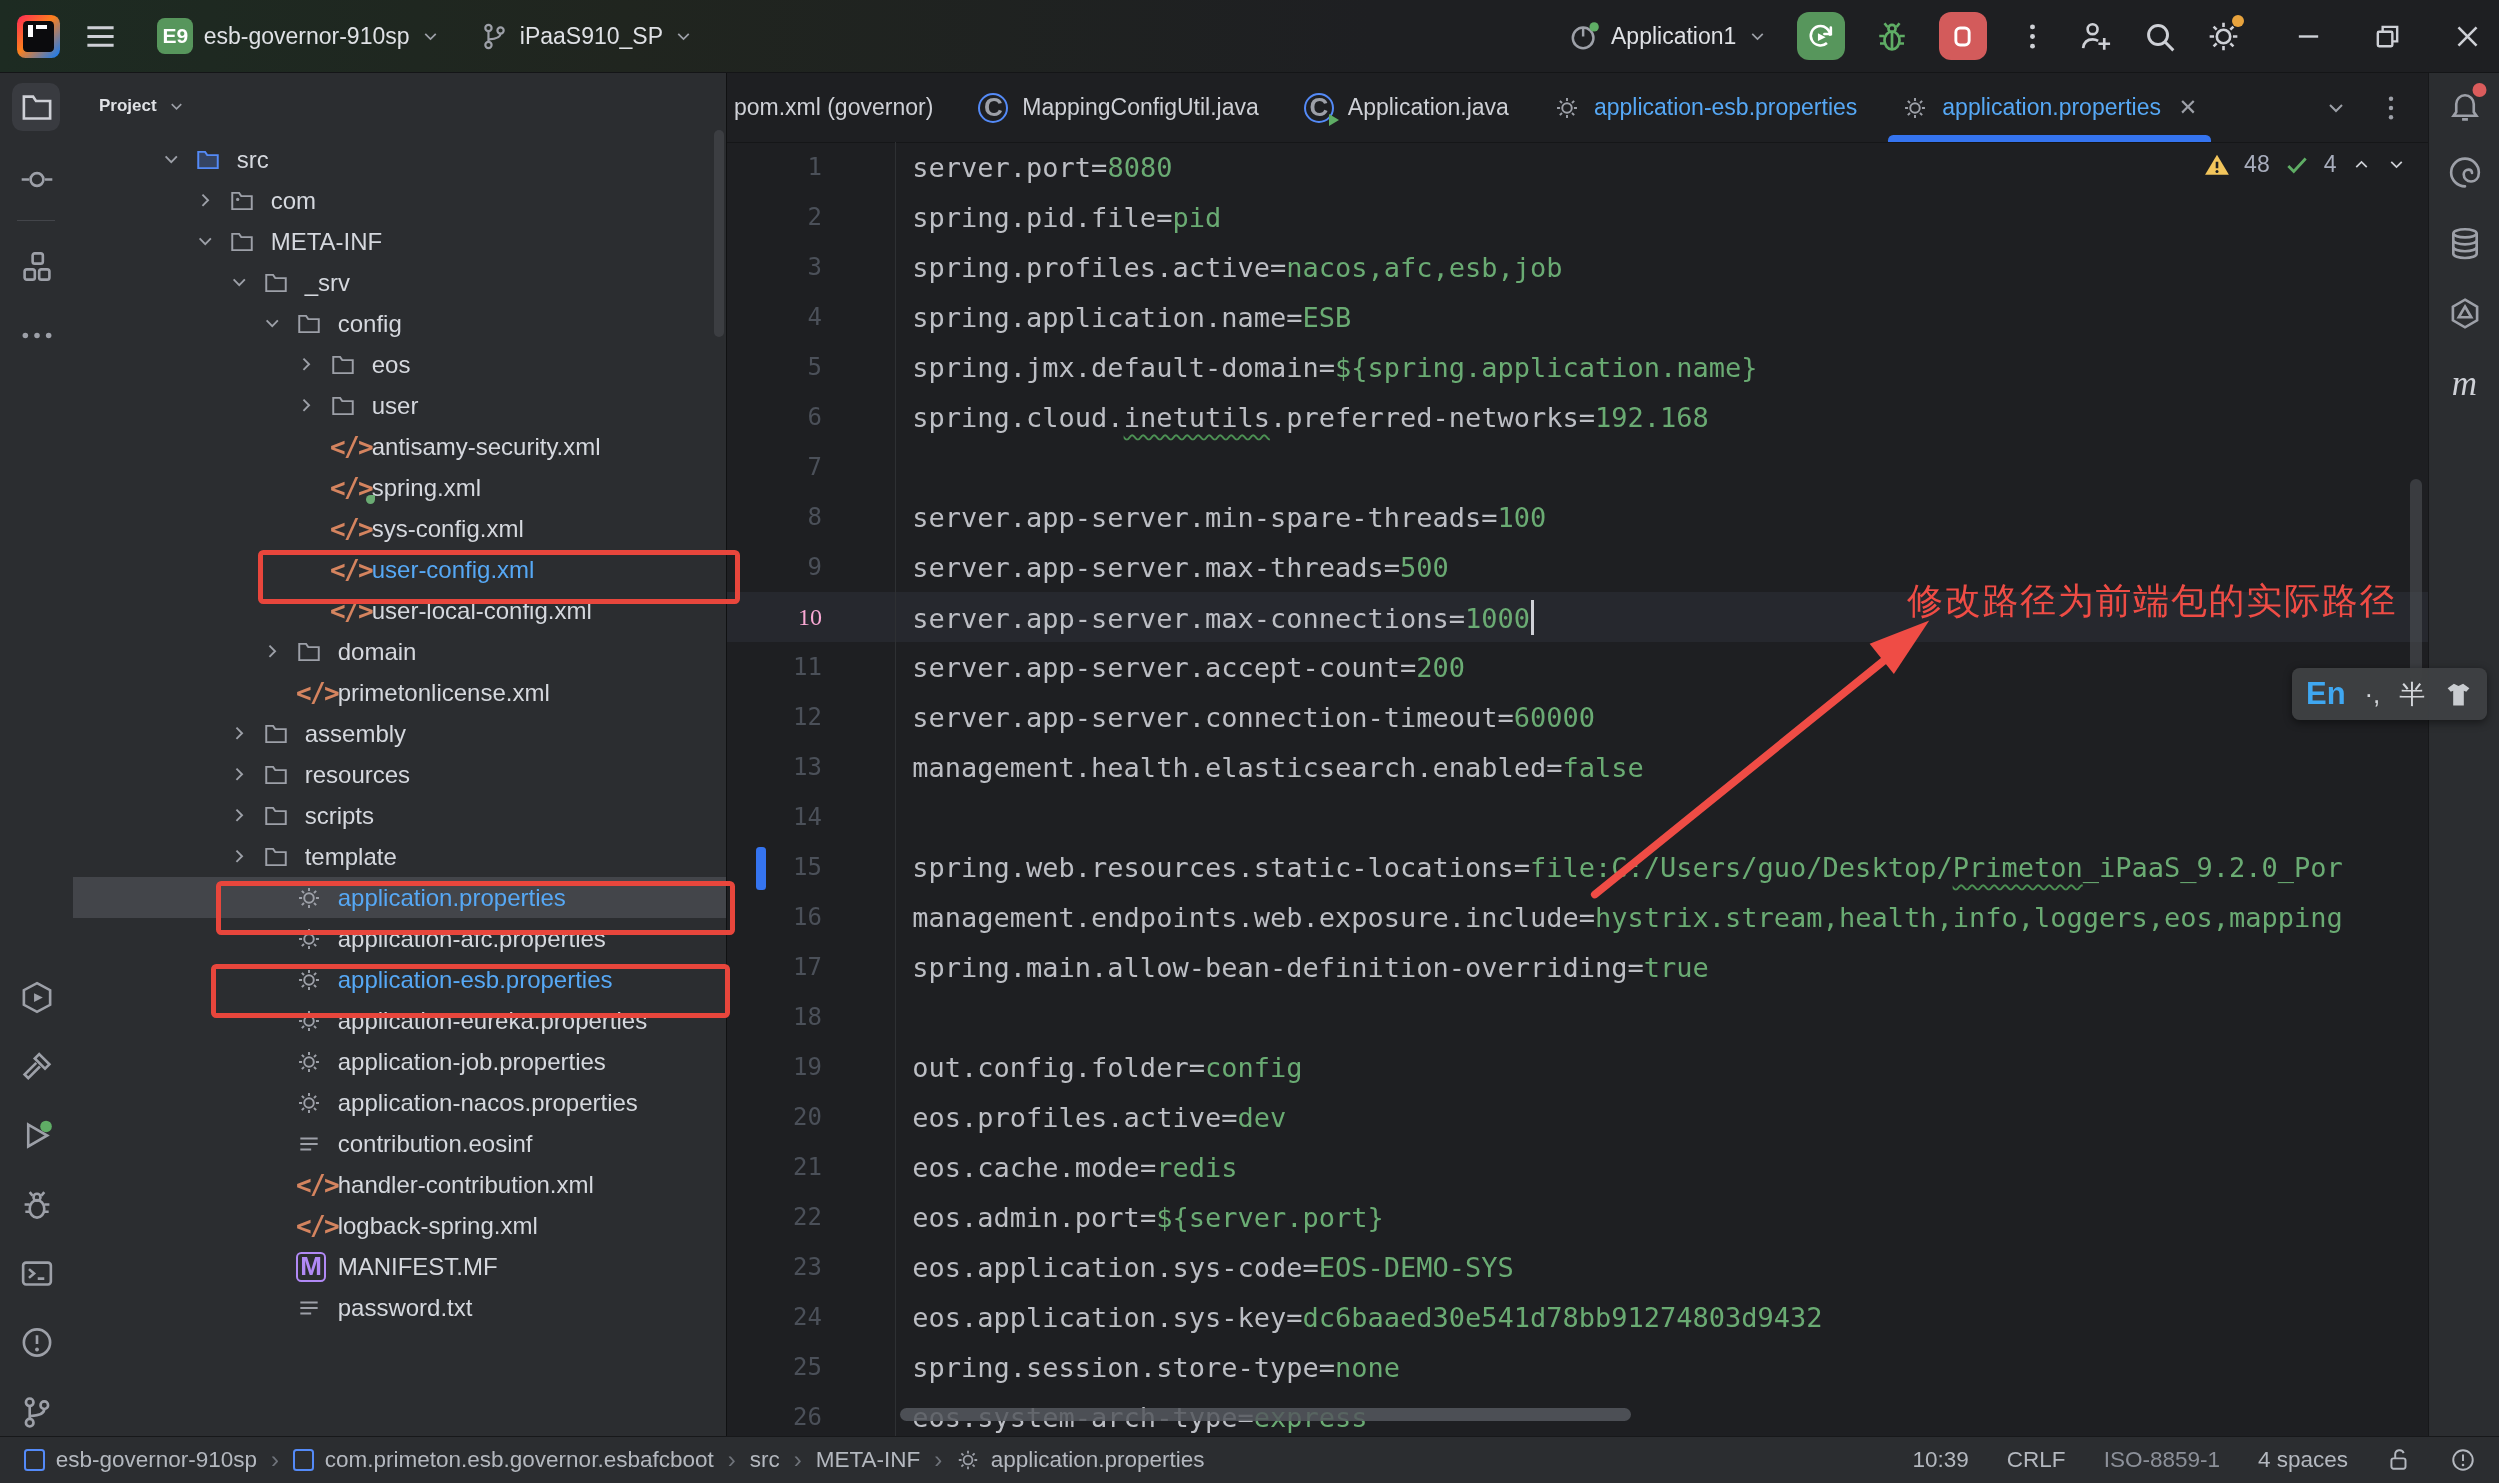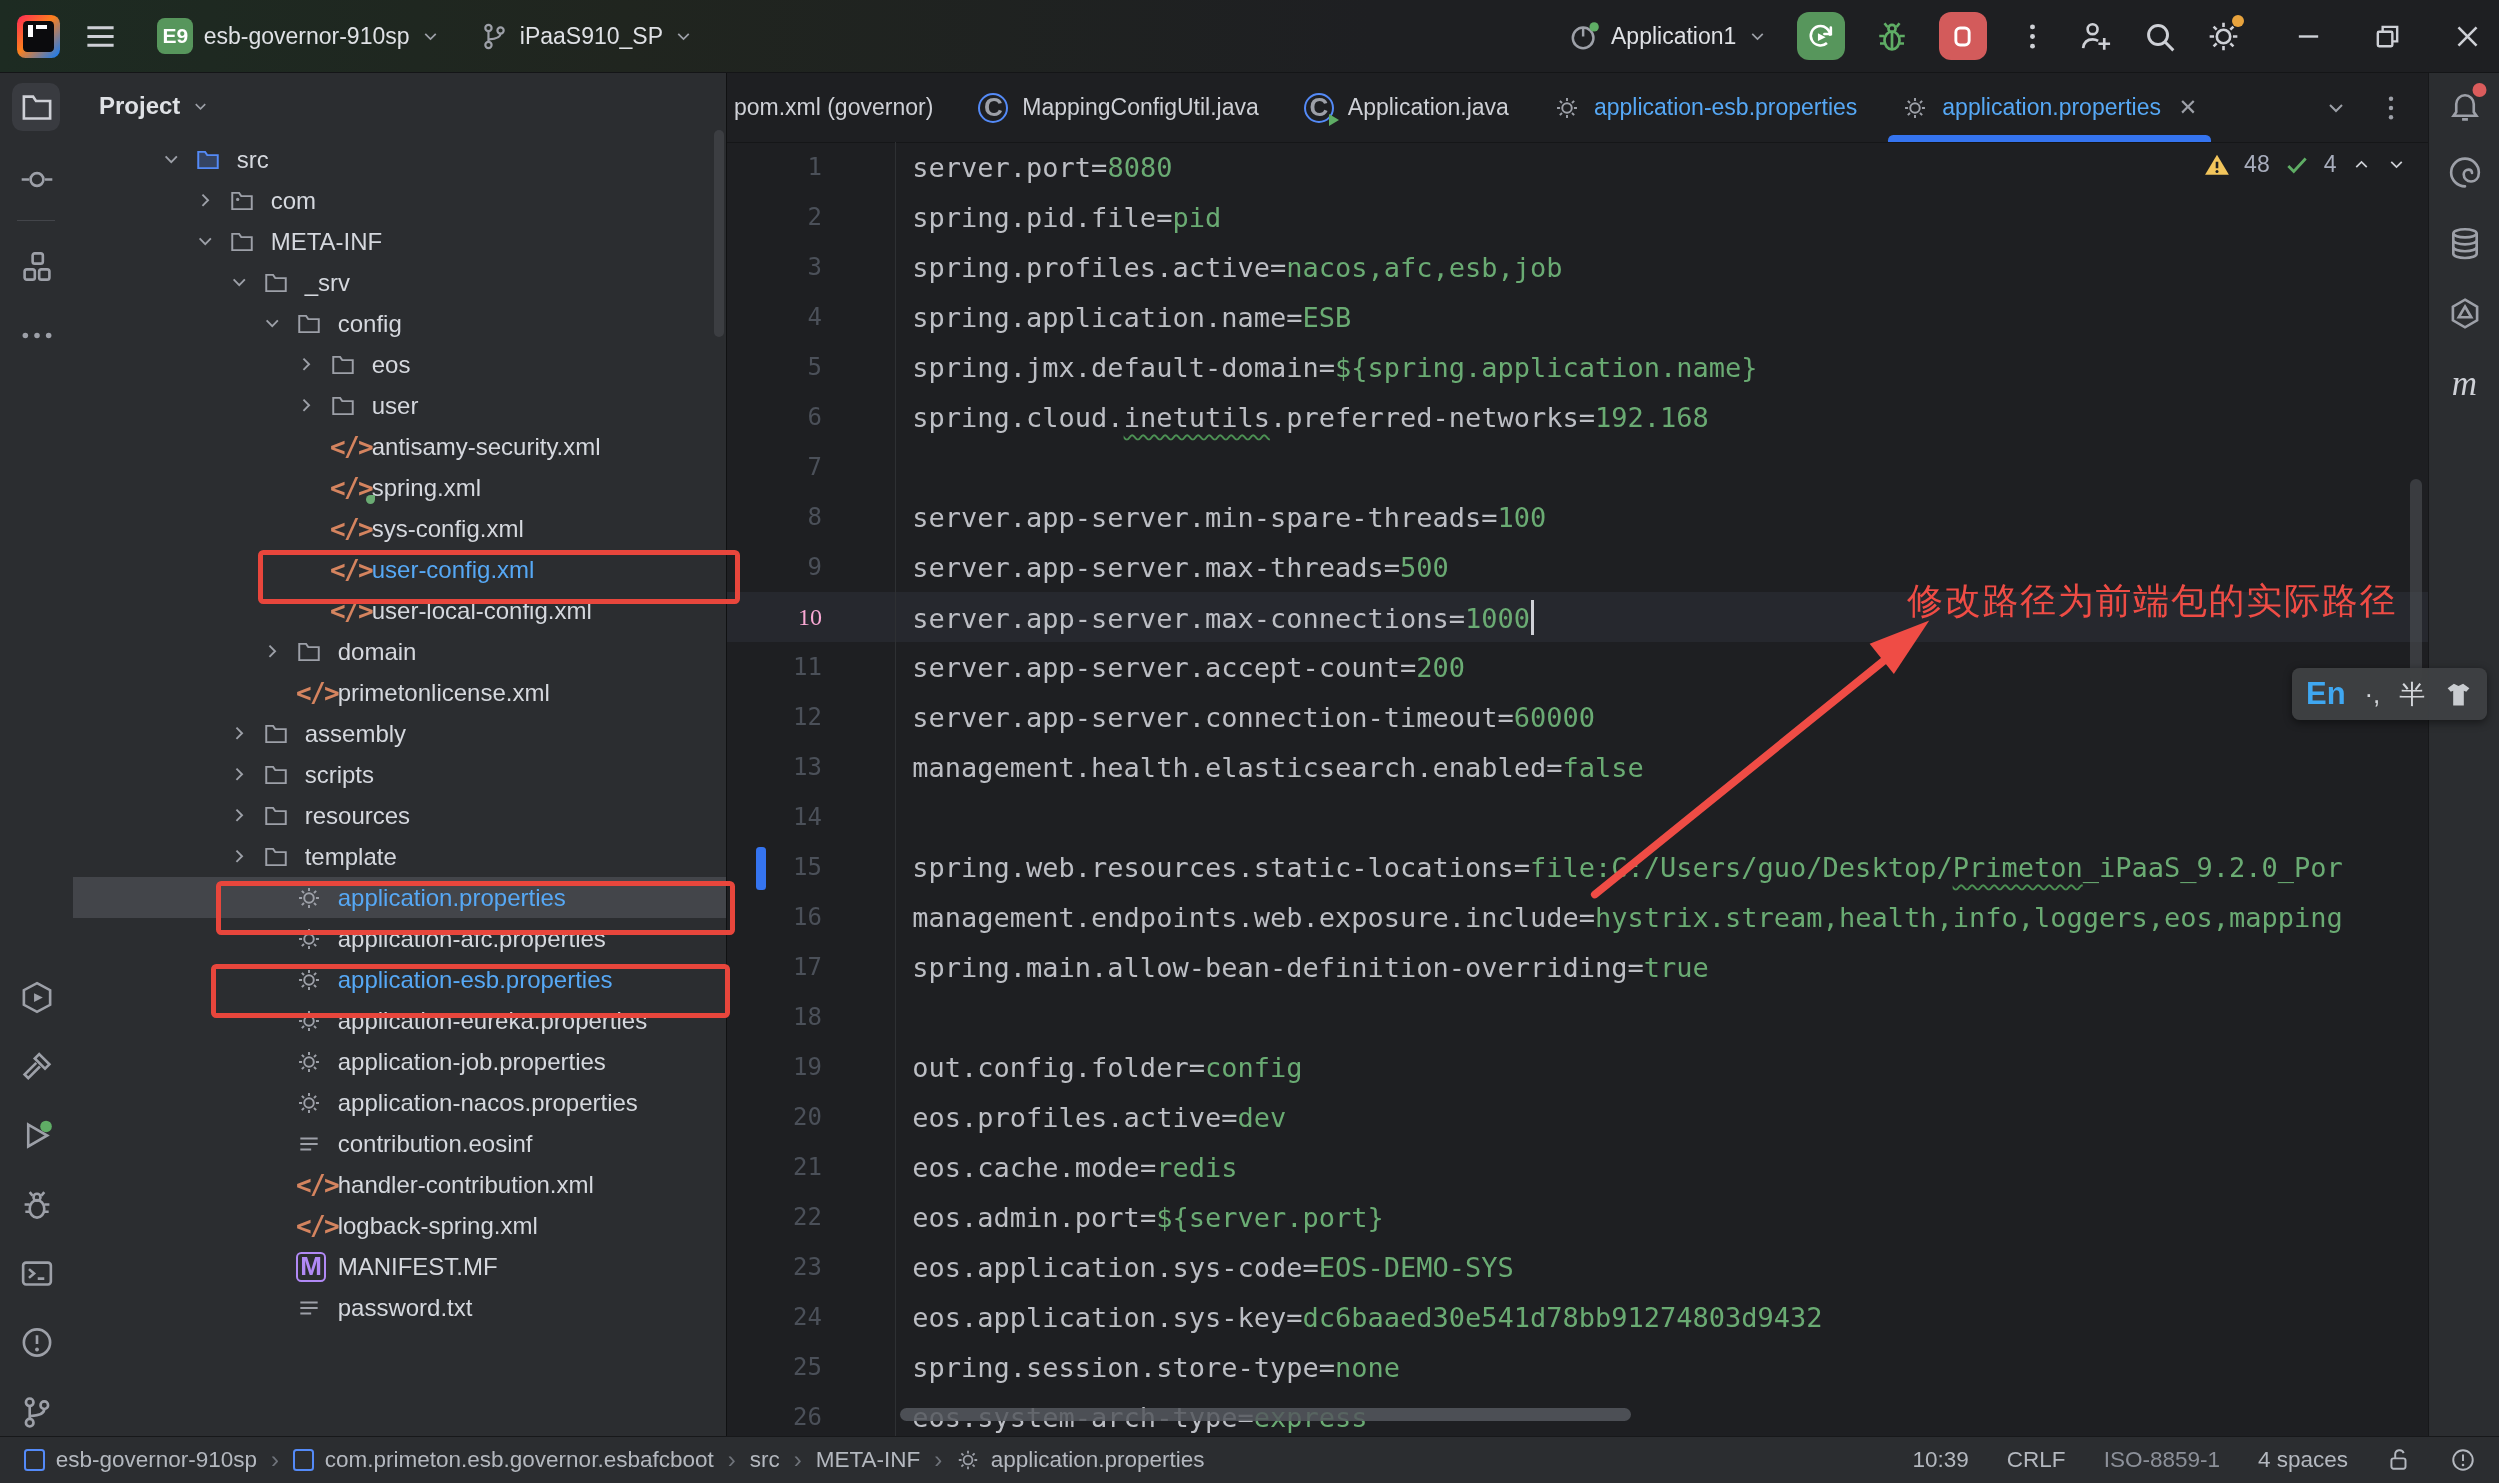--- a/index.html
+++ b/index.html
@@ -37,21 +37,21 @@
   .stripe{position:absolute;top:73px;bottom:47px;width:73px;background:#2B2D30;}
   .stripe.left{left:0;border-right:0.9px solid #17181A;}
   .stripe.right{right:0;width:71px;border-left:0.9px solid #17181A;}
   .stripe .slot{position:absolute;left:50%;transform:translateX(-50%);font-size:35px;}
   .stripe .active-bg{position:absolute;left:12px;width:48px;height:48px;border-radius:10.4px;background:#393B40;}
   .stripe .divider{position:absolute;left:17.3px;width:38px;height:0.9px;background:#43454A;}
   .maven-m{font-family:"Liberation Serif",serif;font-style:italic;font-size:40px;color:#CED0D6;}
 
   
   .project{position:absolute;left:73px;top:73px;width:653px;bottom:47px;background:#2B2D30;overflow:hidden;}
-  .proj-header{height:66px;display:flex;align-items:center;gap:10.4px;padding-left:26px;font-size:24px;font-weight:bold;color:#DFE1E5;}
+  .proj-header{height:66px;display:flex;align-items:center;gap:10.4px;padding-left:26px;font-size:17px;font-weight:bold;color:#DFE1E5;}
   .tree{position:absolute;left:0;right:0;top:66px;bottom:0;}
   .trow{display:flex;align-items:center;height:41px;font-size:24px;color:#D5D8DE;white-space:nowrap;}
   .trow.sel{background:#43454A;}
   .trow.blue .tlabel{color:#56A8F5;}
   .tchev{width:35px;flex:none;display:flex;align-items:center;color:#9DA0A8;font-size:22.5px;}
   .ticon{width:40px;flex:none;display:flex;align-items:center;font-size:28px;}
   .tlabel{padding-left:1.7px;}
   .ic-xml{font-family:"DejaVu Sans Mono",monospace;font-weight:bold;color:#D5845F;font-size:21px;letter-spacing:-1.7px;position:relative;}
   .ic-xml em{position:absolute;right:-3.5px;bottom:-1.7px;width:9.5px;height:9.5px;border-radius:50% 0 50% 50%;background:#6AAB73;}
   .ic-class{width:26px;height:26px;border-radius:50%;border:2.6px solid #548AF7;color:#548AF7;font-size:16.4px;font-weight:bold;
@@ -510,36 +510,36 @@
               <path d="M9 6l6 6-6 6"></path>
             </svg>
           </span>
           <span class="ticon">
             <span class="icon" style="font-size: 26px;">
               <svg viewBox="0 0 24 24" fill="none" stroke="currentColor" stroke-width="1.8">
                 <path d="M3 19.5V4.5h6.3l2 3H21v12Z"></path>
               </svg>
             </span>
           </span>
+          <span class="tlabel">resources</span>
+        </div>
+        <div class="trow" style="padding-left: 155px;">
+          <span class="tchev">
+            <svg viewBox="0 0 24 24" fill="none" stroke="currentColor" stroke-width="2">
+              <path d="M9 6l6 6-6 6"></path>
+            </svg>
+          </span>
+          <span class="ticon">
+            <span class="icon" style="font-size: 26px;">
+              <svg viewBox="0 0 24 24" fill="none" stroke="currentColor" stroke-width="1.8">
+                <path d="M3 19.5V4.5h6.3l2 3H21v12Z"></path>
+              </svg>
+            </span>
+          </span>
           <span class="tlabel">scripts</span>
-        </div>
-        <div class="trow" style="padding-left: 155px;">
-          <span class="tchev">
-            <svg viewBox="0 0 24 24" fill="none" stroke="currentColor" stroke-width="2">
-              <path d="M9 6l6 6-6 6"></path>
-            </svg>
-          </span>
-          <span class="ticon">
-            <span class="icon" style="font-size: 26px;">
-              <svg viewBox="0 0 24 24" fill="none" stroke="currentColor" stroke-width="1.8">
-                <path d="M3 19.5V4.5h6.3l2 3H21v12Z"></path>
-              </svg>
-            </span>
-          </span>
-          <span class="tlabel">resources</span>
         </div>
         <div class="trow" style="padding-left: 155px;">
           <span class="tchev">
             <svg viewBox="0 0 24 24" fill="none" stroke="currentColor" stroke-width="2">
               <path d="M9 6l6 6-6 6"></path>
             </svg>
           </span>
           <span class="ticon">
             <span class="icon" style="font-size: 26px;">
               <svg viewBox="0 0 24 24" fill="none" stroke="currentColor" stroke-width="1.8">

